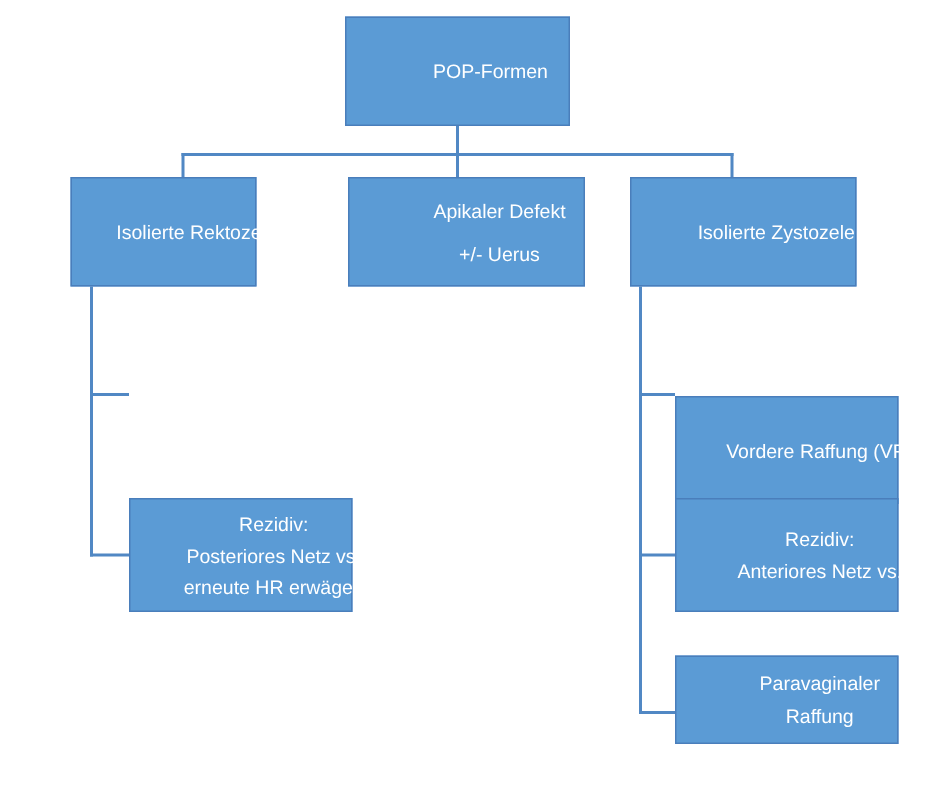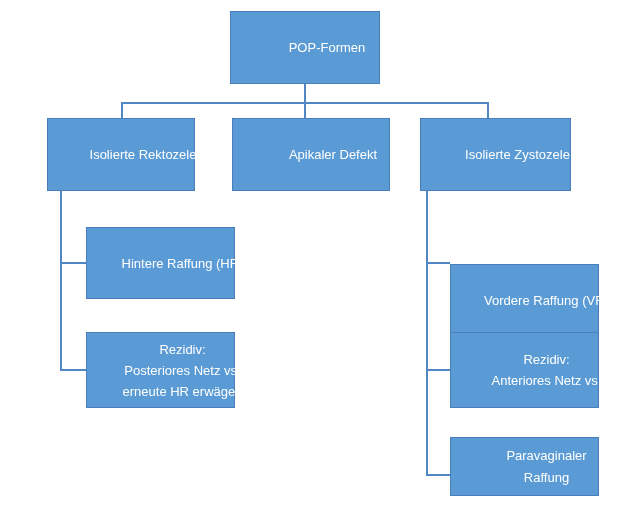--- a/index.html
+++ b/index.html
@@ -30,21 +30,21 @@
     display:flex;
     flex-direction:column;
     align-items:center;
     justify-content:center;
     text-align:center;
     line-height:21px;
     padding-left:44px;
   }
   .node .line{white-space:nowrap;}
   .node-root      {left:230px; top:11px;  width:150px; height:73px;}
-  .node-rektozele {left:47px;  top:118px; width:148px; height:73px;}
+  .node-rektozele {left:47px;  top:118px; width:124px; height:73px;}
   .node-apikal    {left:232px; top:118px; width:158px; height:73px; line-height:29px;}
   .node-zystozele {left:420px; top:118px; width:151px; height:73px;}
   .node-hr        {left:86px;  top:227px; width:149px; height:72px;}
   .node-hr-rez    {left:86px;  top:332px; width:149px; height:76px;}
   .node-vr        {left:450px; top:227px; width:149px; height:72px;margin-top:37px;}
   .node-vr-rez    {left:450px; top:332px; width:149px; height:76px;}
   .node-para      {left:450px; top:437px; width:149px; height:59px; line-height:22px;}
   .conn{
     position:absolute;
     background:var(--connector);
@@ -81,29 +81,27 @@
   <div class="node node-root">
     <div class="line">POP-Formen</div>
   </div>
 
   <div class="node node-rektozele">
     <div class="line">Isolierte Rektozele</div>
   </div>
 
   <div class="node node-apikal">
     <div class="line">Apikaler Defekt</div>
+    <div class="line">+/- Uerus</div>
   </div>
 
   <div class="node node-zystozele">
     <div class="line">Isolierte Zystozele</div>
   </div>
 
-  <div class="node node-hr">
-    <div class="line">Hintere Raffung (HR)</div>
-  </div>
 
   <div class="node node-hr-rez">
     <div class="line">Rezidiv:</div>
     <div class="line">Posteriores Netz vs.</div>
     <div class="line">erneute HR erwägen</div>
   </div>
 
   <div class="node node-vr">
     <div class="line">Vordere Raffung (VR)</div>
   </div>

